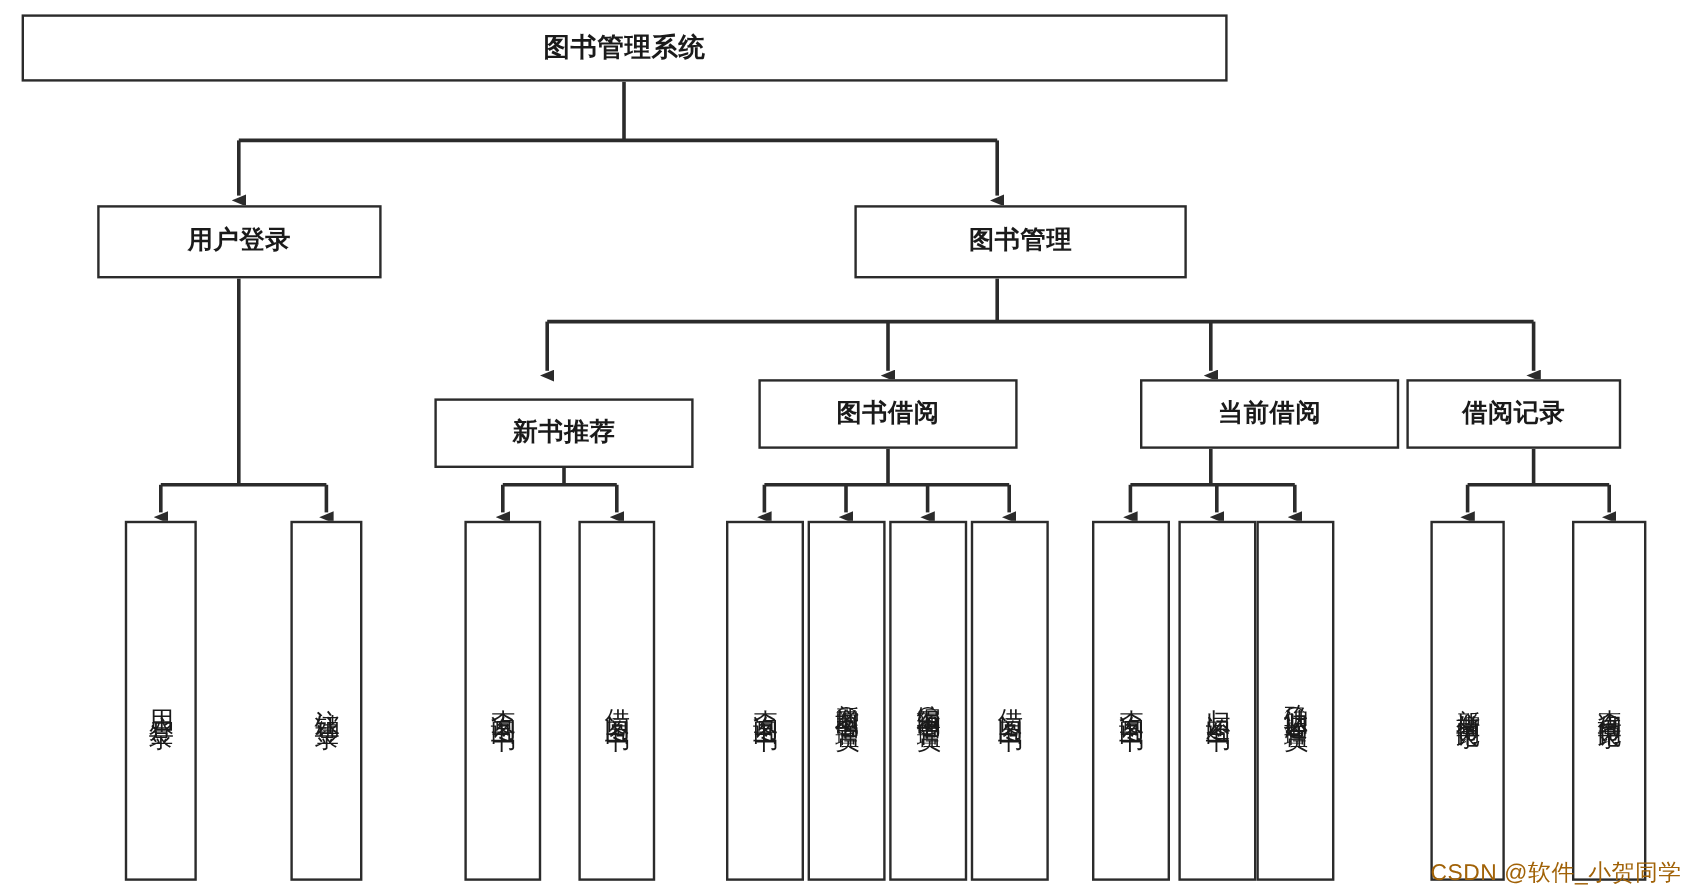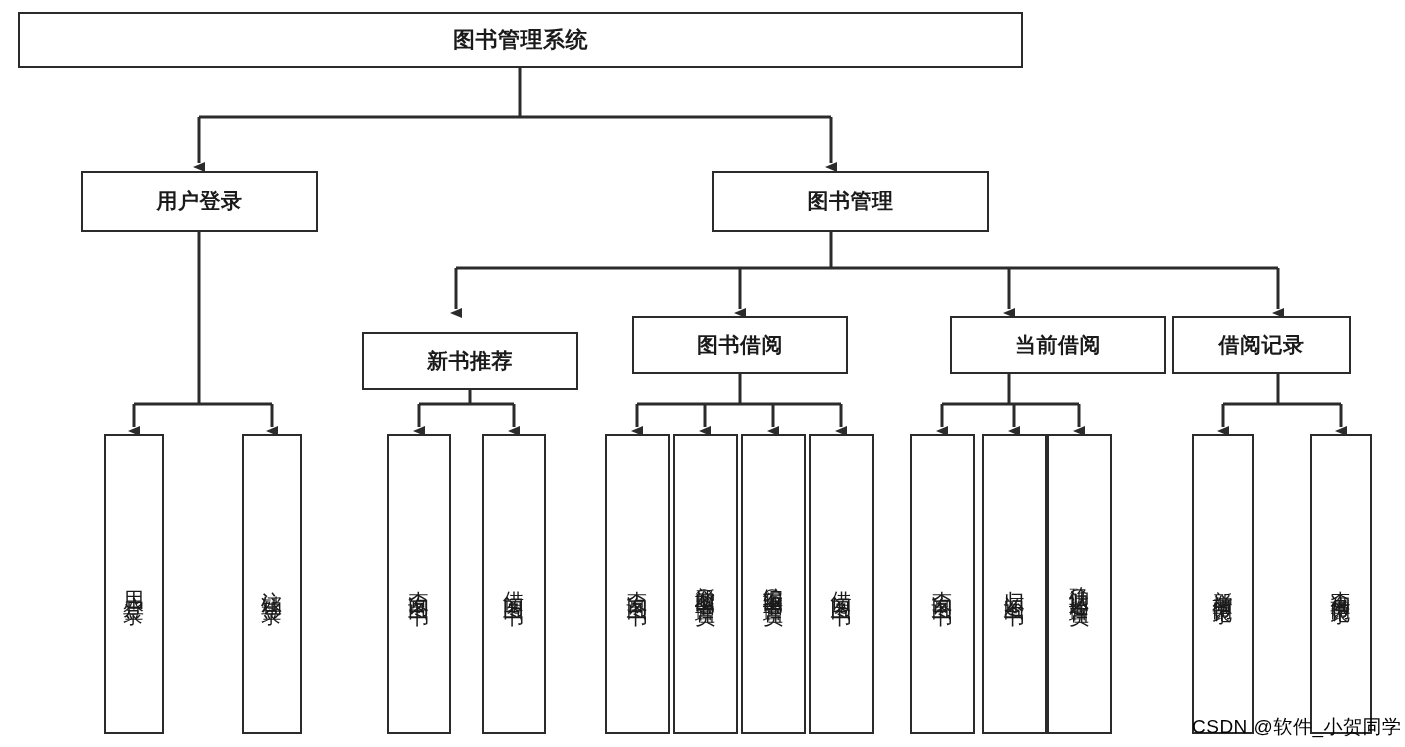--- a/index.html
+++ b/index.html
@@ -66,21 +66,21 @@
     letter-spacing: 5px;
     line-height: 1;
     white-space: nowrap;
   }
   .node.vert.long .label {
     font-size: 20px;
     letter-spacing: 3px;
   }
   .watermark {
     position: absolute;
-    color: #000000;
+    color: #a16207;
     font-size: 19px;
     letter-spacing: 0.5px;
     white-space: nowrap;
     user-select: none;
   }
 </style>
 </head>
 <body>
 
 <div id="diagram-root">

